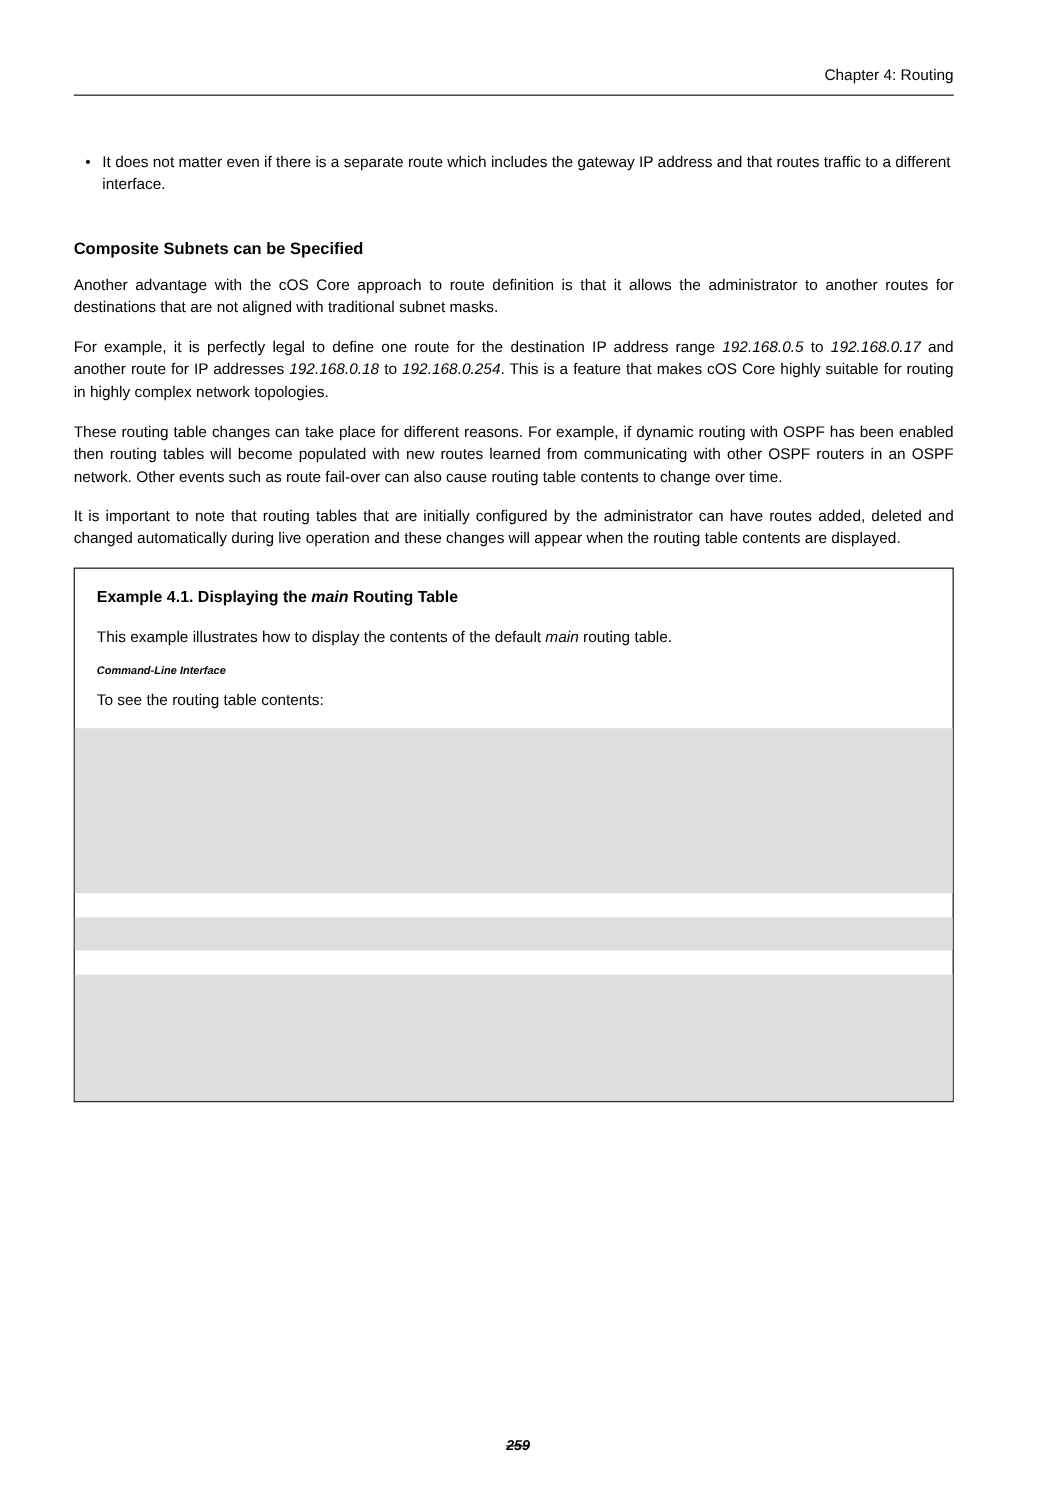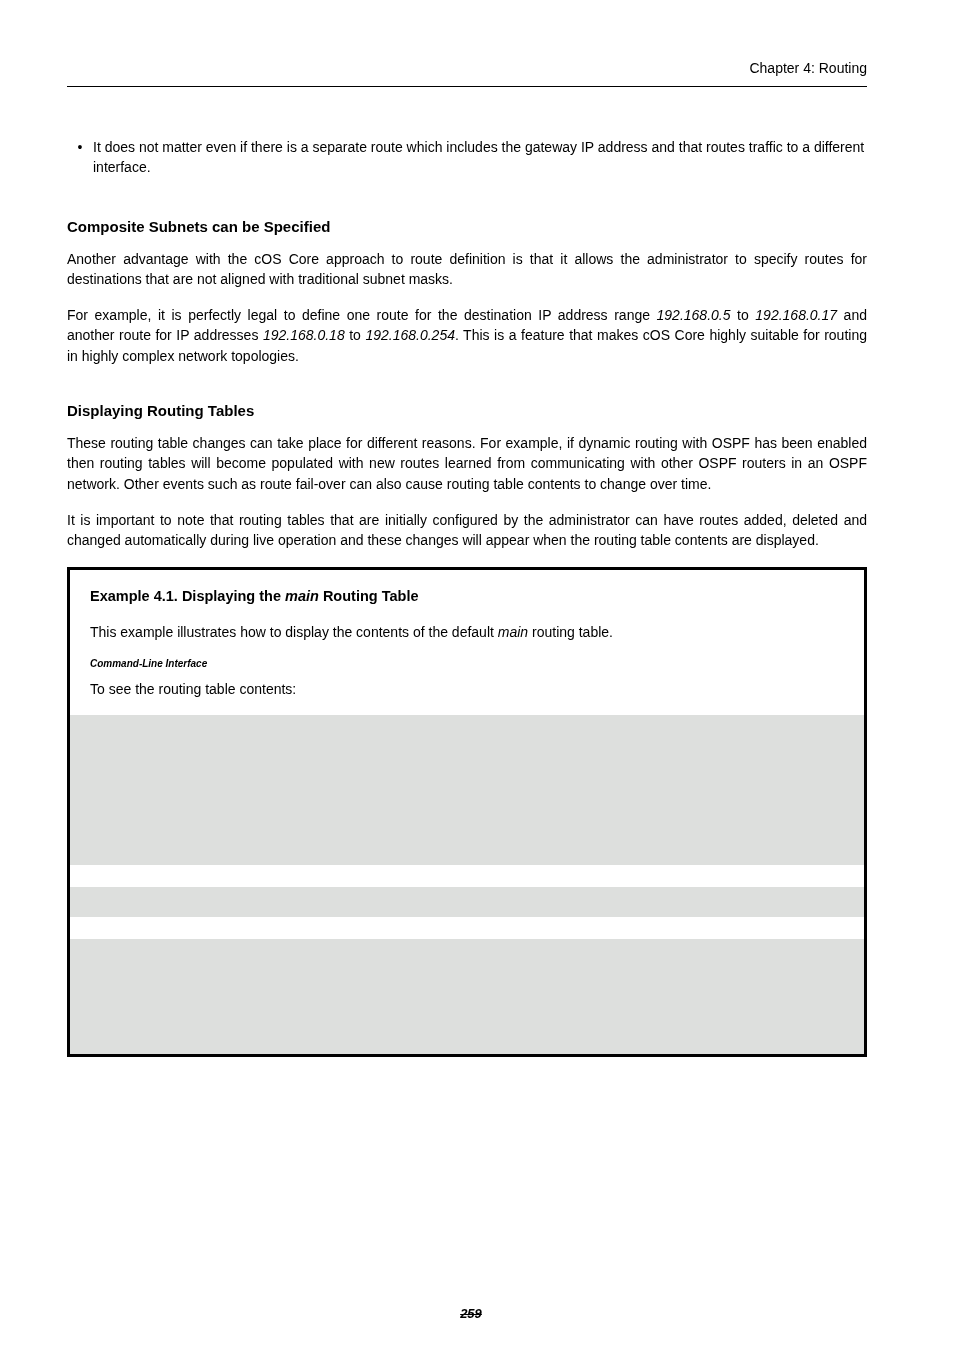--- a/index.html
+++ b/index.html
@@ -46,21 +46,21 @@
   }
   p.body {
     font-size: 14px;
     line-height: 1.45;
     margin: 0 0 16px 0;
     text-align: justify;
   }
   .ital { font-style: italic; margin-top: 44px; }
 
   .example-box {
-    border: 3px solid #000000;
+    border: 1px solid #000000;
     margin-top: 8px;
     padding: 18px 20px 0 20px;
   }
   .example-title {
     font-size: 14.5px;
     font-weight: 700;
     margin: 0 0 18px 0;
   }
   .example-title .ital { font-style: italic; }
   .example-box p.body { text-align: left; }
@@ -99,27 +99,26 @@
 
   <div class="bullet-block">
     <div class="bullet-row">
       <div class="bullet-dot">•</div>
       <div class="bullet-text">It does not matter even if there is a separate route which includes the gateway IP address and that routes traffic to a different interface.</div>
     </div>
   </div>
 
   <h3 class="section">Composite Subnets can be Specified</h3>
 
-  <p class="body">Another advantage with the cOS Core approach to route definition is that it allows the administrator to specify routes for destinations that are not aligned with traditional subnet masks.</p>
+  <p class="body">Another advantage with the cOS Core approach to route definition is that it allows the administrator to another routes for destinations that are not aligned with traditional subnet masks.</p>
 
   <p class="body">
     <span>For example, it is perfectly legal to define one route for the destination IP address range </span><span class="ital">192.168.0.5</span><span> to </span><span class="ital">192.168.0.17</span><span> and another route for IP addresses </span><span class="ital">192.168.0.18</span><span> to </span><span class="ital">192.168.0.254</span><span>. This is a feature that makes cOS Core highly suitable for routing in highly complex network topologies.</span>
   </p>
 
-  <h3 class="section">Displaying Routing Tables</h3>
 
   <p class="body">These routing table changes can take place for different reasons. For example, if dynamic routing with OSPF has been enabled then routing tables will become populated with new routes learned from communicating with other OSPF routers in an OSPF network. Other events such as route fail-over can also cause routing table contents to change over time.</p>
 
   <p class="body">It is important to note that routing tables that are initially configured by the administrator can have routes added, deleted and changed automatically during live operation and these changes will appear when the routing table contents are displayed.</p>
 
   <div class="example-box">
 
     <p class="example-title">
       <span>Example 4.1. Displaying the </span><span class="ital">main</span><span> Routing Table</span>
     </p>

